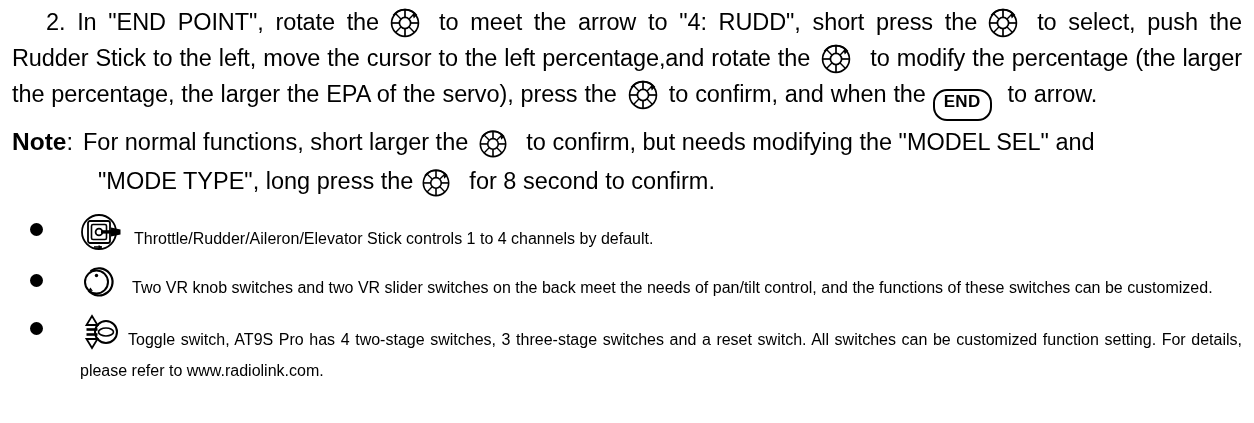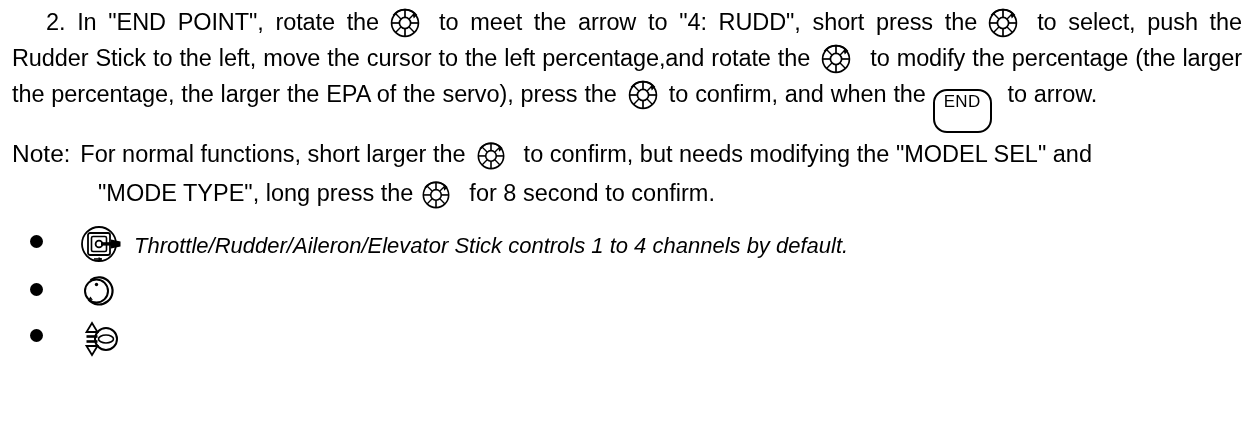--- a/index.html
+++ b/index.html
@@ -48,36 +48,35 @@
   .gap-r { display: inline-block; width: 16px; }
 
   
   .note-row {
     font-size: 23.5px;
     line-height: 31px;
     margin-top: 5px;
     white-space: nowrap;
   }
   .note-label {
-    font-weight: normal;
+    font-weight: bold;
     font-size: 24.5px;
   }
   .note-row.second {
     padding-left: 86px;
   }
 
   
   .bullets { margin-top: 14px; }
   .bullet {
     position: relative;
-    font-size: 22px;
+    font-size: 16px;
     line-height: 31px;
     margin-bottom: 10px;
     padding-left: 0;
-    font-style: italic;
   }
   .bullet-dot {
     display: inline-block;
     width: 13px;
     height: 13px;
     border-radius: 50%;
     background: #000;
     position: absolute;
     left: 18px;
     top: 10px;
@@ -95,23 +94,23 @@
 
   .sp6 { display: inline-block; width: 6px; }
   .sp10 { display: inline-block; width: 10px; }
 
   
   .endkey {
     display: inline-block;
     vertical-align: -0.28em;
     border: 2.6px solid #000;
     border-radius: 14px;
-    padding: 0px 9px 18px 9px;
+    padding: 0px 9px 6px 9px;
     font-size: 17px;
-    font-weight: normal;
+    font-weight: bold;
     line-height: 22px;
     letter-spacing: 0.3px;
   }
 </style>
 </head>
 <body>
 
 <div class="page">
 
   <div class="para">
@@ -238,31 +237,31 @@
 
     <div class="bullet">
       <span class="bullet-dot"></span>
       <span class="bullet-body"><span class="ficon">
         <svg width="36" height="36" viewBox="0 0 36 36">
           <circle cx="16.5" cy="18" r="11.5" fill="none" stroke="#000" stroke-width="2"></circle>
           <circle cx="16.5" cy="11.5" r="1.7" fill="#000"></circle>
           <path d="M10.5 7.2 A13.6 13.6 0 1 1 8.5 26.6" fill="none" stroke="#000" stroke-width="2.2"></path>
           <path d="M8.5 26.6 l4.4 0.3 l-2.5 -3.4 z" fill="#000"></path>
         </svg>
-      </span><span class="gap-r"></span></span>
+      </span><span class="gap-r"></span><span>Two VR knob switches and two VR slider switches on the back meet the needs of pan/tilt control, and the functions of these switches can be customized.</span></span>
     </div>
 
     <div class="bullet">
       <span class="bullet-dot"></span>
       <span class="bullet-body"><span class="ficon">
         <svg width="42" height="40" viewBox="0 0 42 40">
           <circle cx="26" cy="20" r="11" fill="none" stroke="#000" stroke-width="2"></circle>
           <ellipse cx="26" cy="20" rx="7.5" ry="4" fill="none" stroke="#000" stroke-width="1.6"></ellipse>
           <path d="M12 4 L17.5 13 L6.5 13 Z" fill="none" stroke="#000" stroke-width="1.8"></path>
           <rect x="6.5" y="16.2" width="11" height="2.6" fill="#000"></rect>
           <rect x="6.5" y="21.2" width="11" height="2.6" fill="#000"></rect>
           <path d="M12 36 L17.5 27 L6.5 27 Z" fill="none" stroke="#000" stroke-width="1.8"></path>
         </svg>
-      </span><span class="sp6"></span></span>
+      </span><span class="sp6"></span><span>Toggle switch, AT9S Pro has 4 two-stage switches, 3 three-stage switches and a reset switch. All switches can be customized function setting. For details, please refer to www.radiolink.com.</span></span>
     </div>
 
   </div>
 </div>
 
 </body></html>

